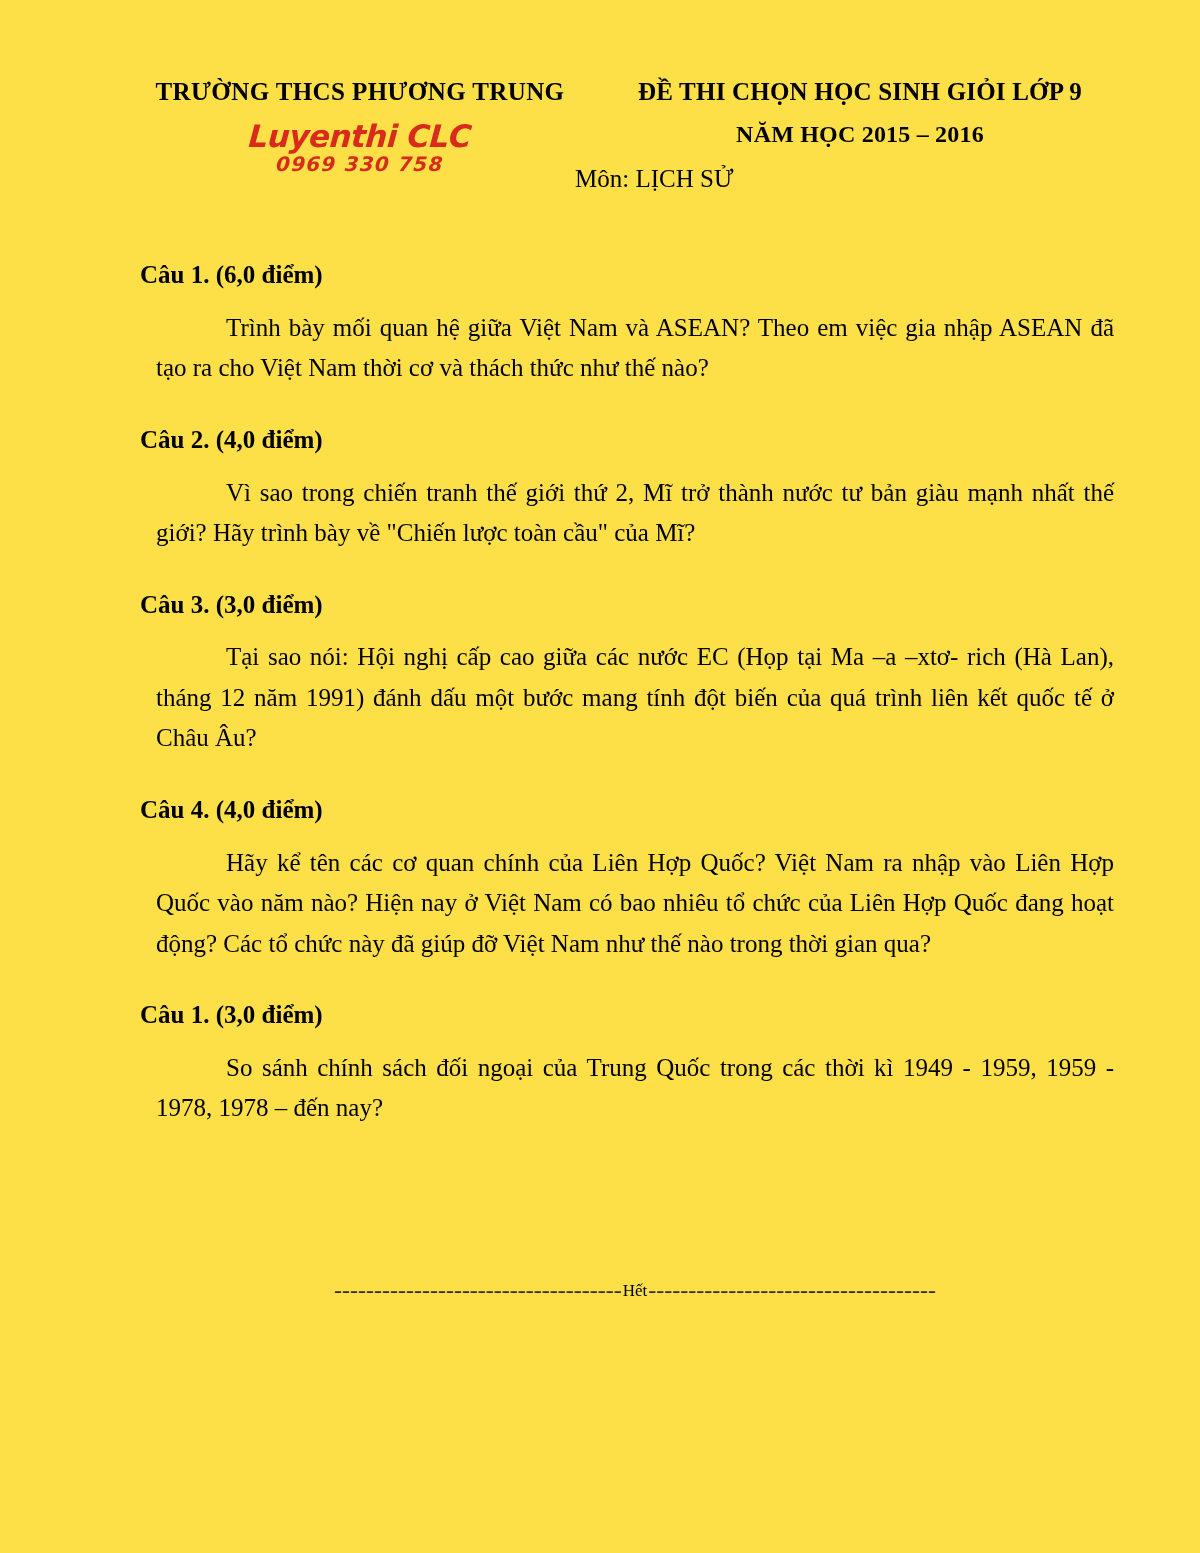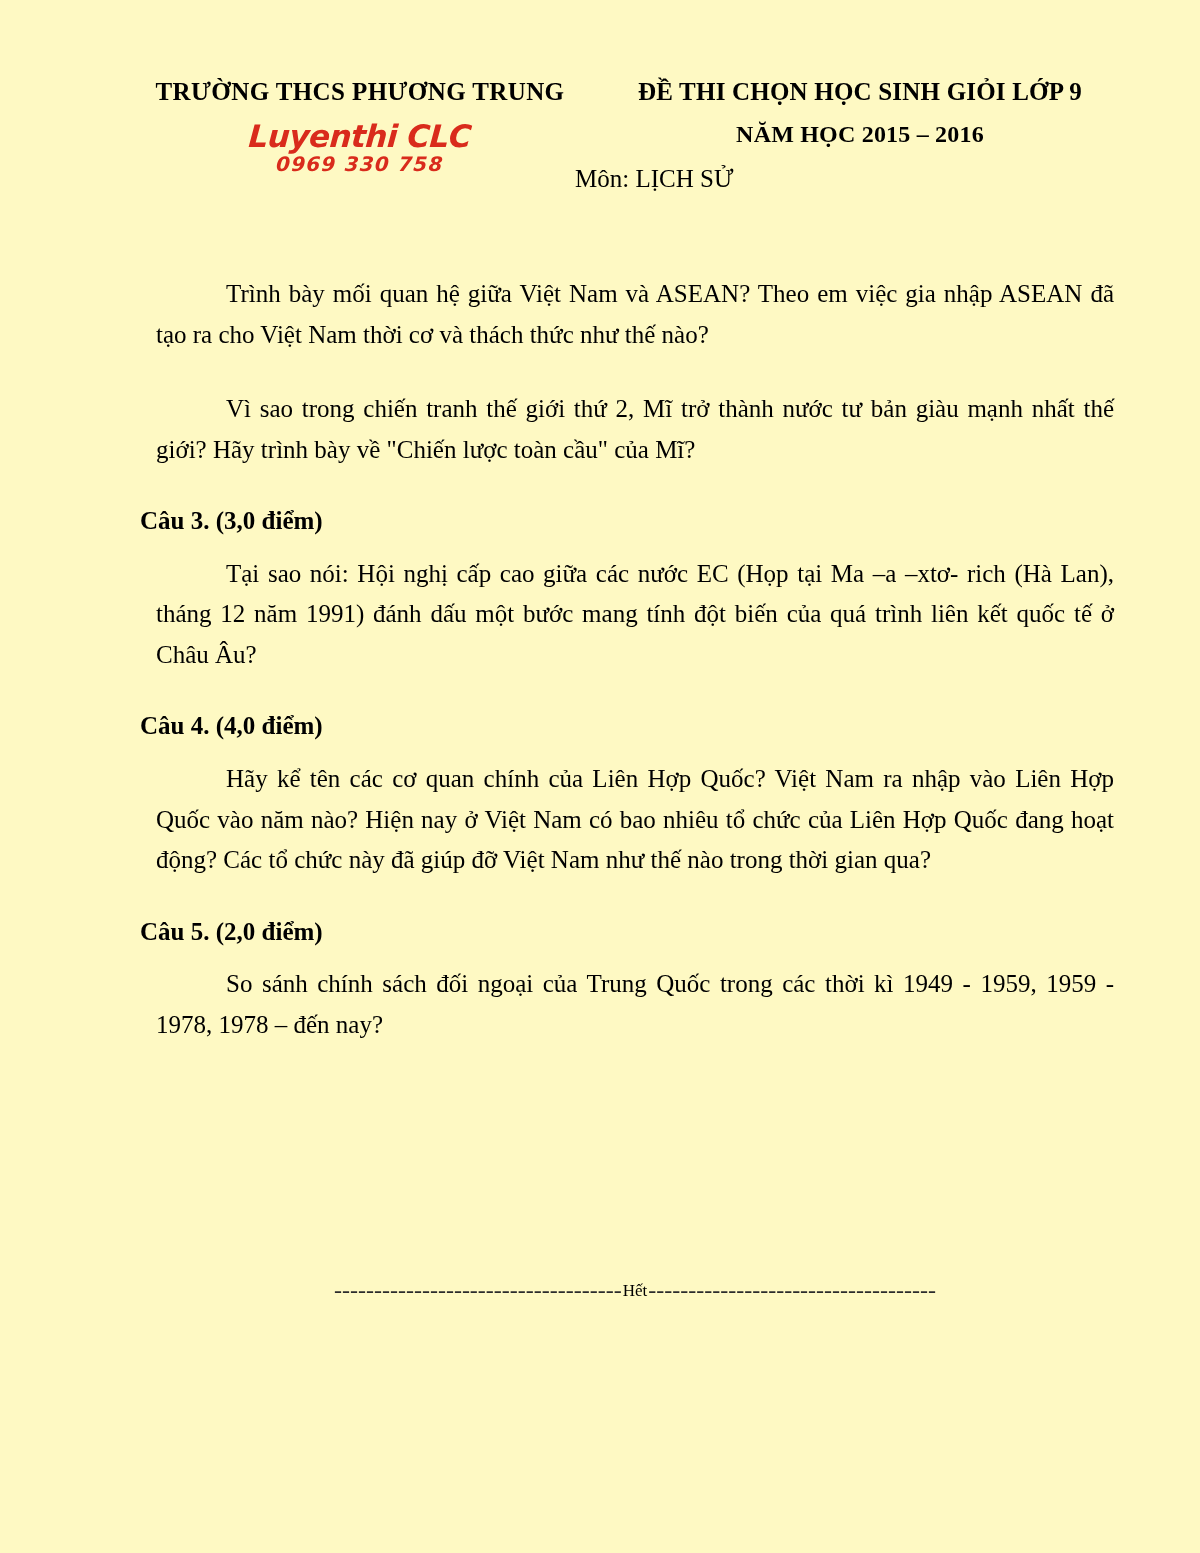--- a/index.html
+++ b/index.html
@@ -17,21 +17,21 @@
     color: #000000;
     overflow: hidden;
   }
 
   .page {
     position: relative;
     width: 1200px;
     height: 1553px;
     padding: 0;
     box-sizing: border-box;
-    background: #fef9c3;
+    background: #fde047;
   }
 
   
   .header {
     position: relative;
     width: 1200px;
     height: 180px;
   }
 
   .header-left {
@@ -206,39 +206,41 @@
         <b>LỊCH SỬ</b>
       </div>
 
     </div>
 
   </div>
 
   <div class="content">
 
     <div class="question-block">
+      <p class="q-heading">Câu 1. (6,0 điểm)</p>
       <p class="q-body">Trình bày mối quan hệ giữa Việt Nam và ASEAN? Theo em việc gia nhập ASEAN đã tạo ra cho Việt Nam thời cơ và thách thức như thế nào?</p>
     </div>
 
     <div class="question-block">
+      <p class="q-heading">Câu 2. (4,0 điểm)</p>
       <p class="q-body">Vì sao trong chiến tranh thế giới thứ 2, Mĩ trở thành nước tư bản giàu mạnh nhất thế giới? Hãy trình bày về "Chiến lược toàn cầu" của Mĩ?</p>
     </div>
 
     <div class="question-block">
       <p class="q-heading">Câu 3. (3,0 điểm)</p>
       <p class="q-body">Tại sao nói: Hội nghị cấp cao giữa các nước EC (Họp tại Ma –a –xtơ- rich (Hà Lan), tháng 12 năm 1991) đánh dấu một bước mang tính đột biến của quá trình liên kết quốc tế ở Châu Âu?</p>
     </div>
 
     <div class="question-block">
       <p class="q-heading">Câu 4. (4,0 điểm)</p>
       <p class="q-body">Hãy kể tên các cơ quan chính của Liên Hợp Quốc? Việt Nam ra nhập vào Liên Hợp Quốc vào năm nào? Hiện nay ở Việt Nam có bao nhiêu tổ chức của Liên Hợp Quốc đang hoạt động? Các tổ chức này đã giúp đỡ Việt Nam như thế nào trong thời gian qua?</p>
     </div>
 
     <div class="question-block">
-      <p class="q-heading">Câu 5. (2,0 điểm)</p>
+      <p class="q-heading">Câu 1. (3,0 điểm)</p>
       <p class="q-body">So sánh chính sách đối ngoại của Trung Quốc trong các thời kì 1949 - 1959, 1959 - 1978, 1978 – đến nay?</p>
     </div>
 
   </div>
 
   <div class="footer">
     <span class="dash-run dash-left">------------------------------------</span>
     <span class="het-word">Hết</span>
     <span class="dash-run dash-right">------------------------------------</span>
   </div>

